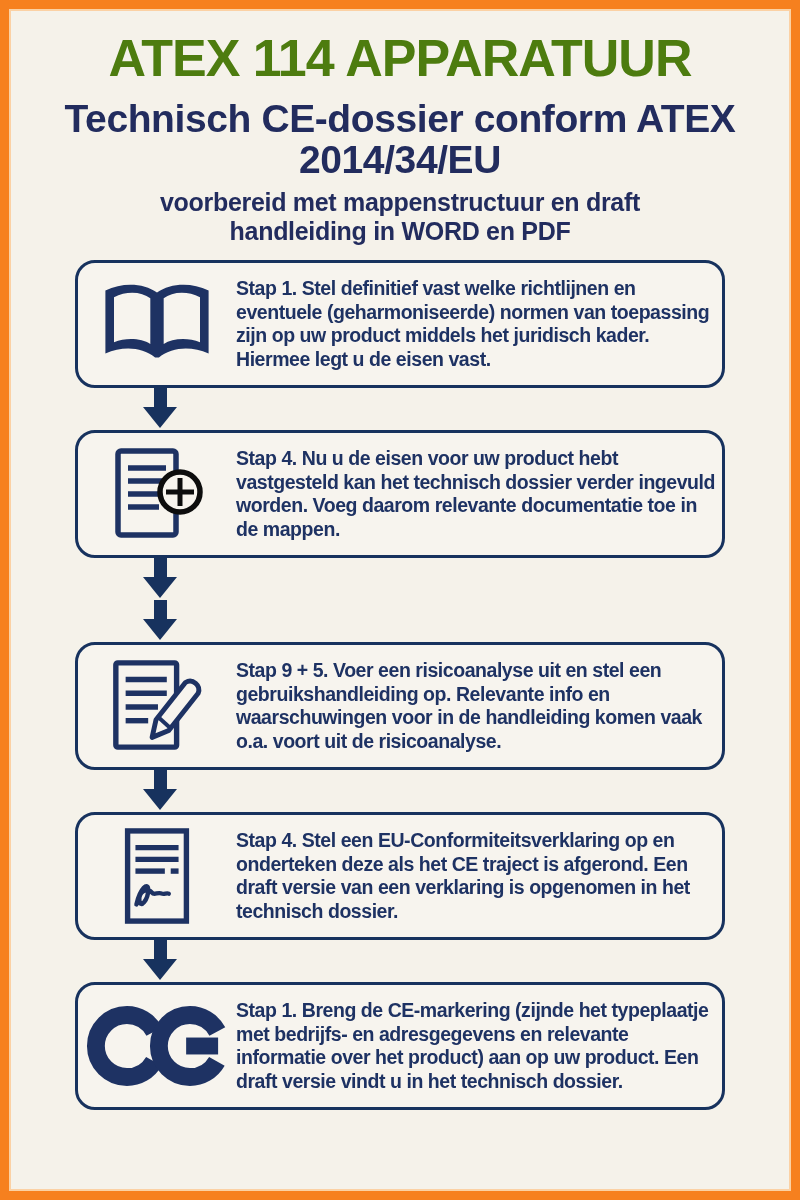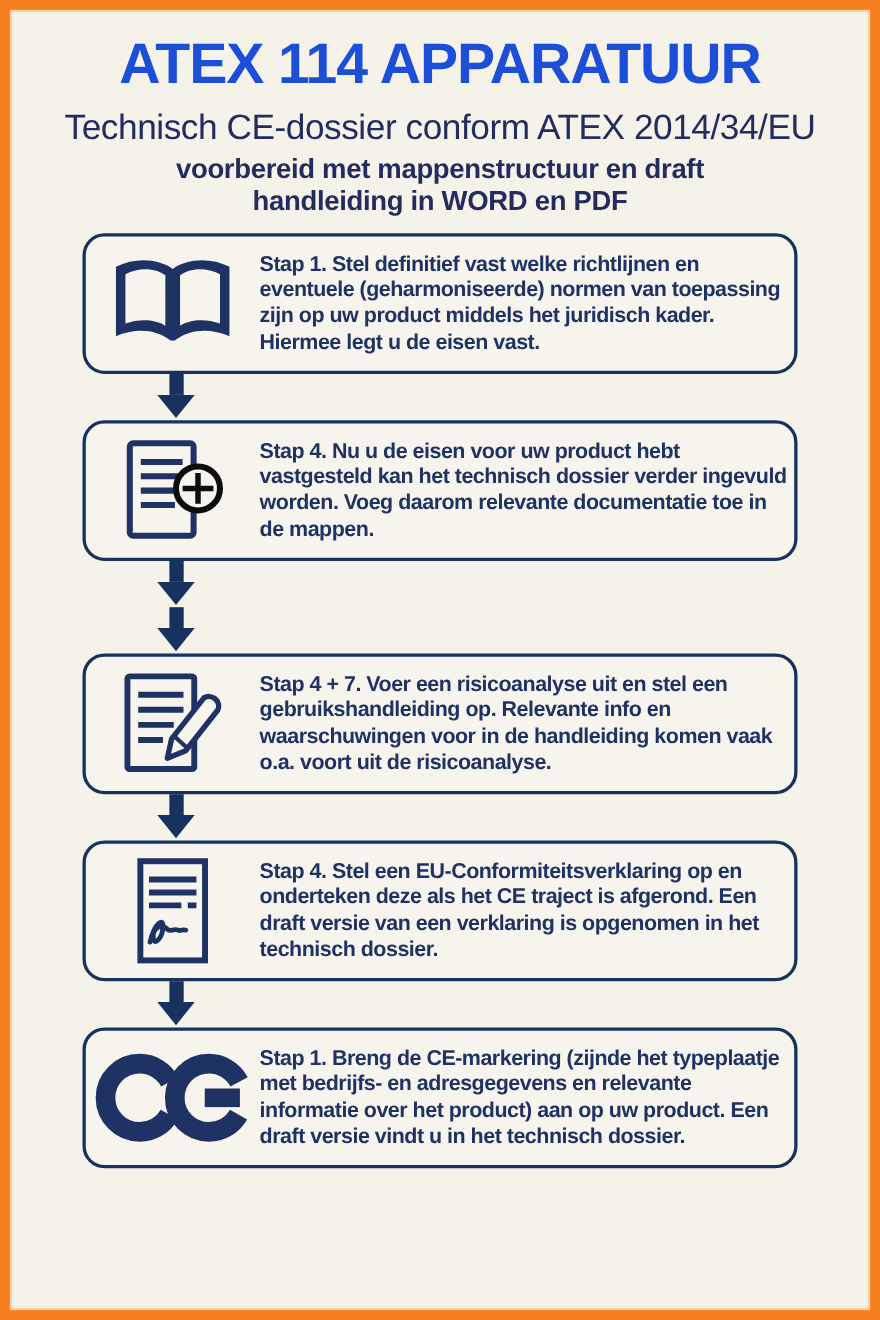--- a/index.html
+++ b/index.html
@@ -9,25 +9,25 @@
     border:9px solid #f6801f;
     box-shadow:inset 0 0 0 2px rgba(255,186,116,.6);
     font-family:"Liberation Sans","DejaVu Sans",sans-serif;
     color:#1e3263;
     overflow:hidden;
   }
   .header{text-align:center;}
   .title{
     margin:22px 10px 0 10px;
     font-size:52px;line-height:1.05;font-weight:bold;
-    letter-spacing:-1px;color:#1d4ed8;
+    letter-spacing:-1px;color:#4d7c0f;
   }
   .subtitle{
     margin:13px 6px 0 6px;
-    font-size:32px;line-height:1.05;font-weight:normal;
+    font-size:39px;line-height:1.05;font-weight:bold;
     letter-spacing:-0.4px;color:#222c5e;
   }
   .tagline{
     margin:8px 0 12px 0;
     font-size:25px;line-height:1.16;font-weight:bold;
     letter-spacing:-0.3px;color:#222c5e;
   }
   .tagline span{display:block;}
   .steps{width:650px;margin:14px auto 0 auto;}
   .step{
@@ -118,21 +118,21 @@
         <svg width="110" height="98" viewBox="0 0 110 100" aria-hidden="true">
           <rect x="13" y="6" width="62" height="86" rx="2" fill="none" stroke="#1e3263" stroke-width="5.5"></rect>
           <line x1="23" y1="23" x2="65" y2="23" stroke="#1e3263" stroke-width="5.5"></line>
           <line x1="23" y1="37" x2="65" y2="37" stroke="#1e3263" stroke-width="5.5"></line>
           <line x1="23" y1="51" x2="56" y2="51" stroke="#1e3263" stroke-width="5.5"></line>
           <line x1="23" y1="65" x2="46" y2="65" stroke="#1e3263" stroke-width="5.5"></line>
           <path fill="#f7f4ee" stroke="#1e3263" stroke-width="5" stroke-linejoin="round" d="M54 64 L84 26 A9 9 0 0 1 97 37 L67 75 L50 82 Z"></path>
           <line x1="57" y1="62" x2="68" y2="72" stroke="#1e3263" stroke-width="4"></line>
         </svg>
       </div>
-      <p class="step-text">Stap 4 + 7. Voer een risicoanalyse uit en stel een gebruikshandleiding op. Relevante info en waarschuwingen voor in de handleiding komen vaak o.a. voort uit de risicoanalyse.</p>
+      <p class="step-text">Stap 9 + 5. Voer een risicoanalyse uit en stel een gebruikshandleiding op. Relevante info en waarschuwingen voor in de handleiding komen vaak o.a. voort uit de risicoanalyse.</p>
     </section>
 
     <div class="arrow">
         <span class="shaft"></span>
         <span class="head"></span>
       </div>
 
     <section class="step">
       <div class="icon-wrap">
         <svg width="108" height="98" viewBox="0 0 110 100" aria-hidden="true">

